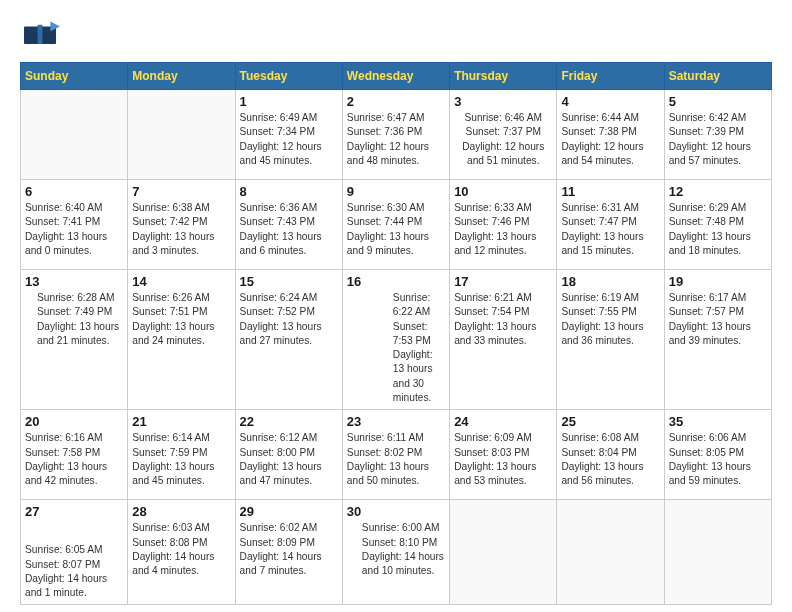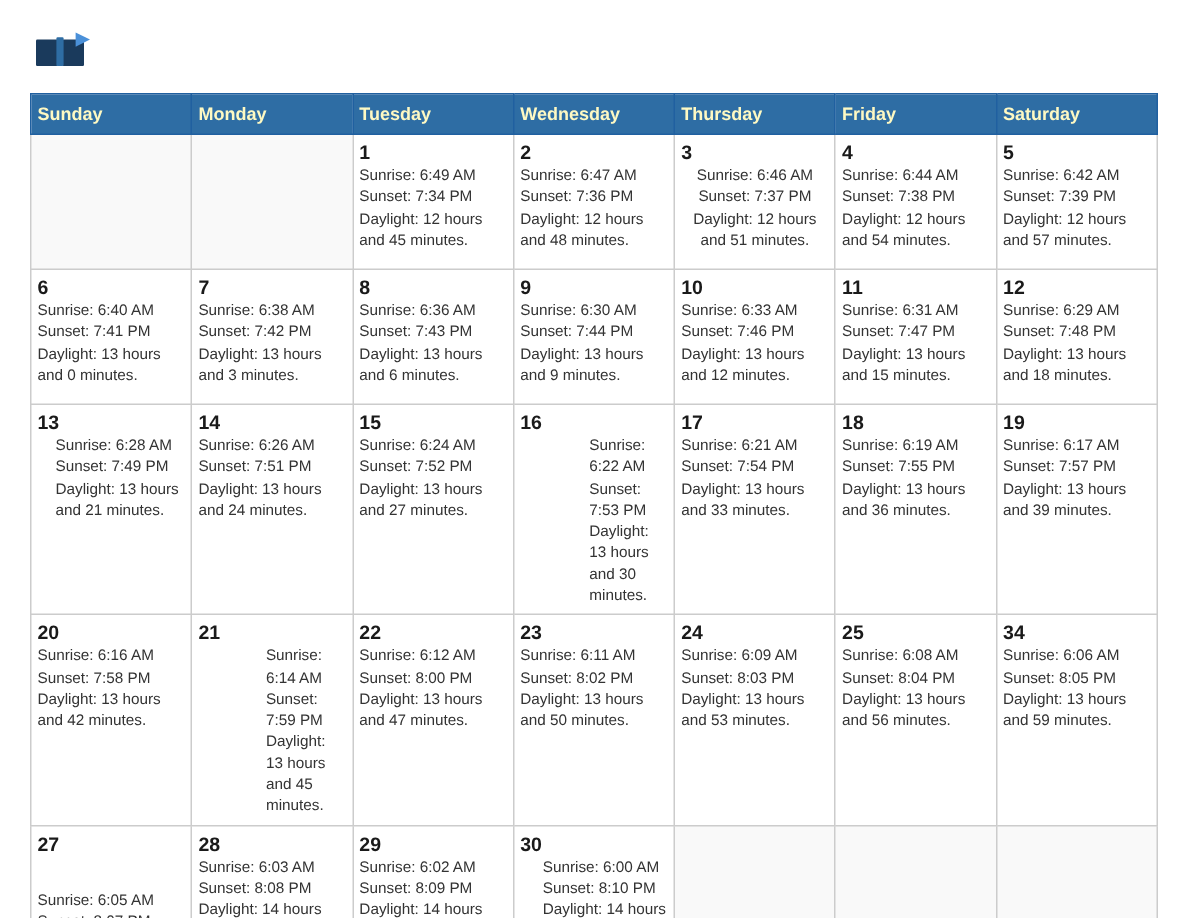--- a/index.html
+++ b/index.html
@@ -53,21 +53,21 @@
       font-size: 14px;
       color: #444;
     }
     .calendar {
       width: 100%;
       border-collapse: collapse;
       font-size: 10.5px;
     }
     .calendar th {
       background-color: #2e6da4;
-      color: #fef9c3;
+      color: #fde047;
       padding: 6px 4px;
       text-align: left;
       font-size: 12px;
       font-weight: bold;
       border: 1px solid #2060a0;
     }
     .calendar td {
       border: 1px solid #ccc;
       vertical-align: top;
       padding: 4px 4px;
@@ -274,21 +274,21 @@
       <tr>
         <td>
           <div class="day-number">20</div>
           <div class="day-detail" style="white-space: pre-line;">Sunrise: 6:16 AM
 Sunset: 7:58 PM
 Daylight: 13 hours
 and 42 minutes.</div>
         </td>
         <td>
           <div class="day-number">21</div>
-          <div class="day-detail" style="white-space: pre-line; margin-left: 45px;">Sunrise: 6:14 AM
+          <div class="day-detail" style="white-space: pre-line;">Sunrise: 6:14 AM
 Sunset: 7:59 PM
 Daylight: 13 hours
 and 45 minutes.</div>
         </td>
         <td>
           <div class="day-number">22</div>
           <div class="day-detail" style="white-space: pre-line;">Sunrise: 6:12 AM
 Sunset: 8:00 PM
 Daylight: 13 hours
 and 47 minutes.</div>
@@ -308,21 +308,21 @@
 and 53 minutes.</div>
         </td>
         <td>
           <div class="day-number">25</div>
           <div class="day-detail" style="white-space: pre-line;">Sunrise: 6:08 AM
 Sunset: 8:04 PM
 Daylight: 13 hours
 and 56 minutes.</div>
         </td>
         <td>
-          <div class="day-number">34</div>
+          <div class="day-number">35</div>
           <div class="day-detail" style="white-space: pre-line;">Sunrise: 6:06 AM
 Sunset: 8:05 PM
 Daylight: 13 hours
 and 59 minutes.</div>
         </td>
       </tr>
       <tr>
         <td>
           <div class="day-number">27</div>
           <div class="day-detail" style="white-space: pre-line; margin-top: 24px;">Sunrise: 6:05 AM

